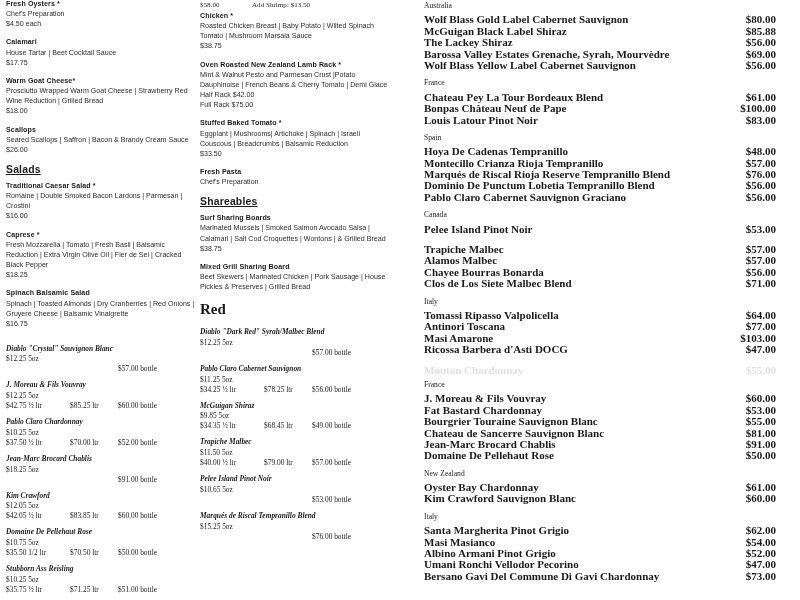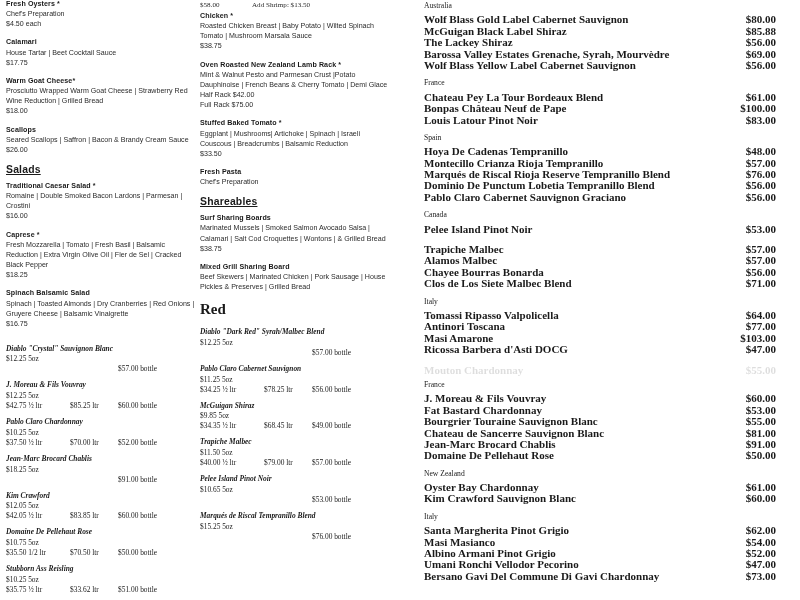--- a/index.html
+++ b/index.html
@@ -217,21 +217,21 @@
             <span class="gl-bottle">$50.00 bottle</span>
           </div>
         </div>
         <div class="gl-item">
           <div class="gl-name">Stubborn Ass Reisling</div>
           <div class="gl-row">
             <span class="gl-glass">$10.25 5oz</span>
           </div>
           <div class="gl-row">
             <span class="gl-half">$35.75 ½ ltr</span>
-            <span class="gl-litre">$33.62 ltr</span>
+            <span class="gl-litre">$71.25 ltr</span>
             <span class="gl-bottle">$51.00 bottle</span>
           </div>
         </div>
       </div>
   </div>
 
   <div class="col col-mid">
     <div class="gl-row" style="height:12px">
       <span class="food-price" style="position:absolute;left:0;">$58.00</span>
       <span class="food-price" style="position:absolute;left:52px;">Add Shrimp: $13.50</span>

